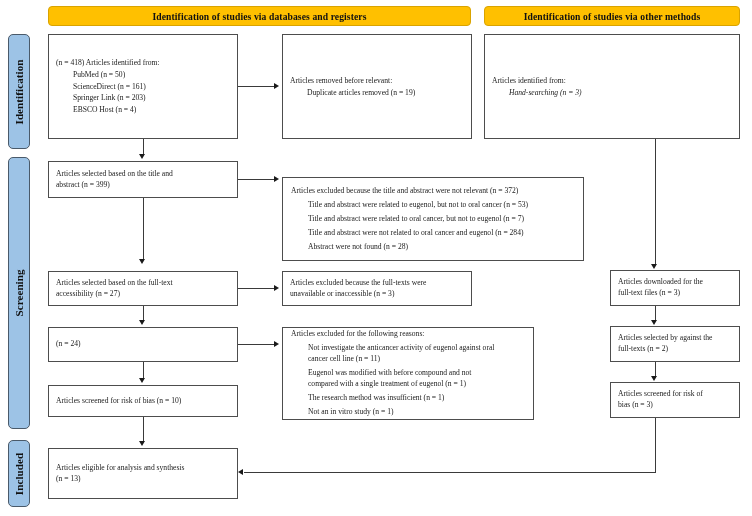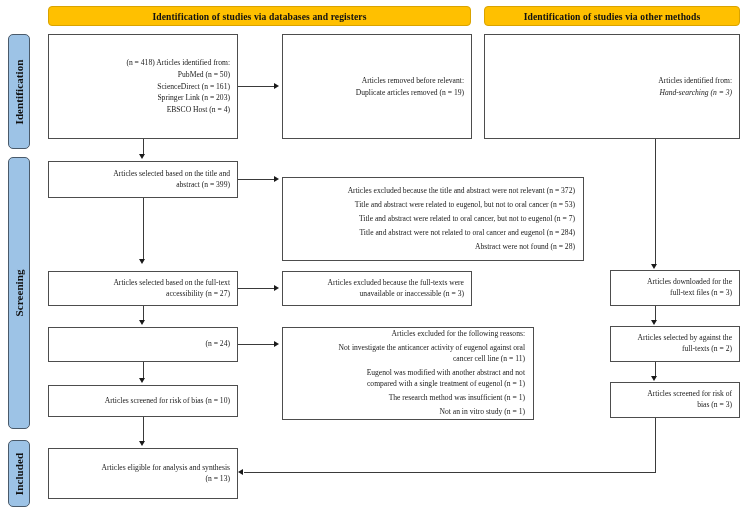--- a/index.html
+++ b/index.html
@@ -59,21 +59,20 @@
     background: #ffffff;
     border: 1.3px solid #4d4d4d;
     box-sizing: border-box;
     display: flex;
     flex-direction: column;
     justify-content: center;
     padding: 4px 7px;
     font-size: 7.6px;
     line-height: 1.55;
     color: #1a1a1a;
-    text-align: right;
   }
   .box .ln {
     display: block;
     white-space: nowrap;
   }
   .box .indent { padding-left: 17px; }
   .box .ital { font-style: italic; }
   .box .tight { line-height: 1.42; }
   .box .gap { margin-top: 3.2px; }
 
@@ -189,21 +188,21 @@
   <div class="arrow-d" style="left:139.4px; top:320px;"></div>
 
   <div class="box" style="left:48px; top:327px; width:190px; height:35px;">
     <span class="ln tight">(n = 24)</span>
   </div>
 
   <div class="box" style="left:282px; top:327px; width:252px; height:93px; padding:6px 8px;">
     <span class="ln tight">Articles excluded for the following reasons:</span>
     <span class="ln tight indent gap">Not investigate the anticancer activity of eugenol against oral</span>
     <span class="ln tight indent">cancer cell line (n = 11)</span>
-    <span class="ln tight indent gap">Eugenol was modified with another abstract and not</span>
+    <span class="ln tight indent gap">Eugenol was modified with before compound and not</span>
     <span class="ln tight indent">compared with a single treatment of eugenol (n = 1)</span>
     <span class="ln tight indent gap">The research method was insufficient (n = 1)</span>
     <span class="ln tight indent gap">Not an in vitro study (n = 1)</span>
   </div>
 
   <div class="ln-h" style="left:238px; top:344px; width:38px;"></div>
   <div class="arrow-r" style="left:274px; top:340.6px;"></div>
 
   <div class="ln-v" style="left:142.5px; top:362px; height:17px;"></div>
   <div class="arrow-d" style="left:139.4px; top:378px;"></div>

